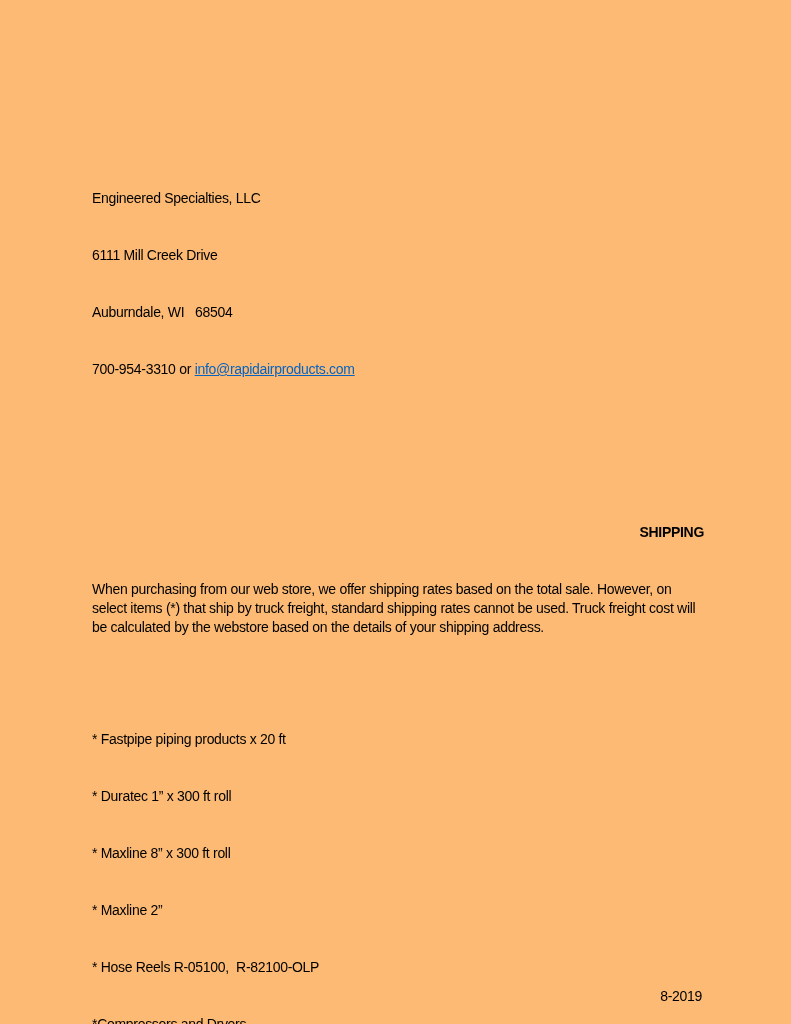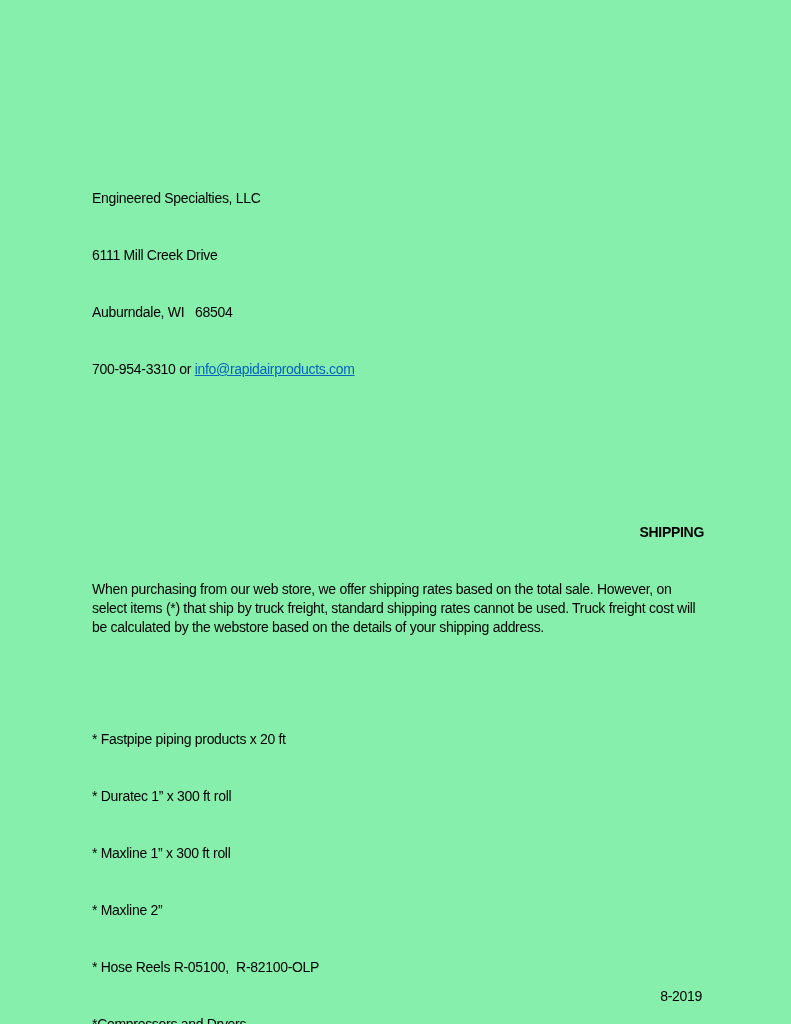--- a/index.html
+++ b/index.html
@@ -4,21 +4,21 @@
 <style>
   html, body {
     margin: 0;
     padding: 0;
     background: #ffffff;
   }
   .page {
     position: relative;
     width: 791px;
     height: 1024px;
-    background: #86efac;
+    background: #fdba74;
     font-family: "Liberation Sans", sans-serif;
     font-size: 14px;
     letter-spacing: -0.3px;
     line-height: 19px;
     color: #000000;
     overflow: hidden;
   }
   .content {
     position: absolute;
     left: 92px;
@@ -58,21 +58,21 @@
       <div class="line">Auburndale, WI   68504</div>
       <div class="line"><span>700-954-3310</span><span> or </span><a class="email" href="#">info@rapidairproducts.com</a></div>
     </div>
 
     <div class="section">
       <div class="title-center">SHIPPING</div>
       <div class="line">When purchasing from our web store, we offer shipping rates based on the total sale. However, on select items (*) that ship by truck freight, standard shipping rates cannot be used. Truck freight cost will be calculated by the webstore based on the details of your shipping address.</div>
       <div class="truck-list">
         <div class="line">* Fastpipe piping products x 20 ft</div>
         <div class="line">* Duratec 1” x 300 ft roll</div>
-        <div class="line">* Maxline 1” x 300 ft roll</div>
+        <div class="line">* Maxline 8” x 300 ft roll</div>
         <div class="line">* Maxline 2”</div>
         <div class="line">* Hose Reels R-05100,  R-82100-OLP</div>
         <div class="line">*Compressors and Dryers</div>
       </div>
       
     </div>
 
     
 
     

